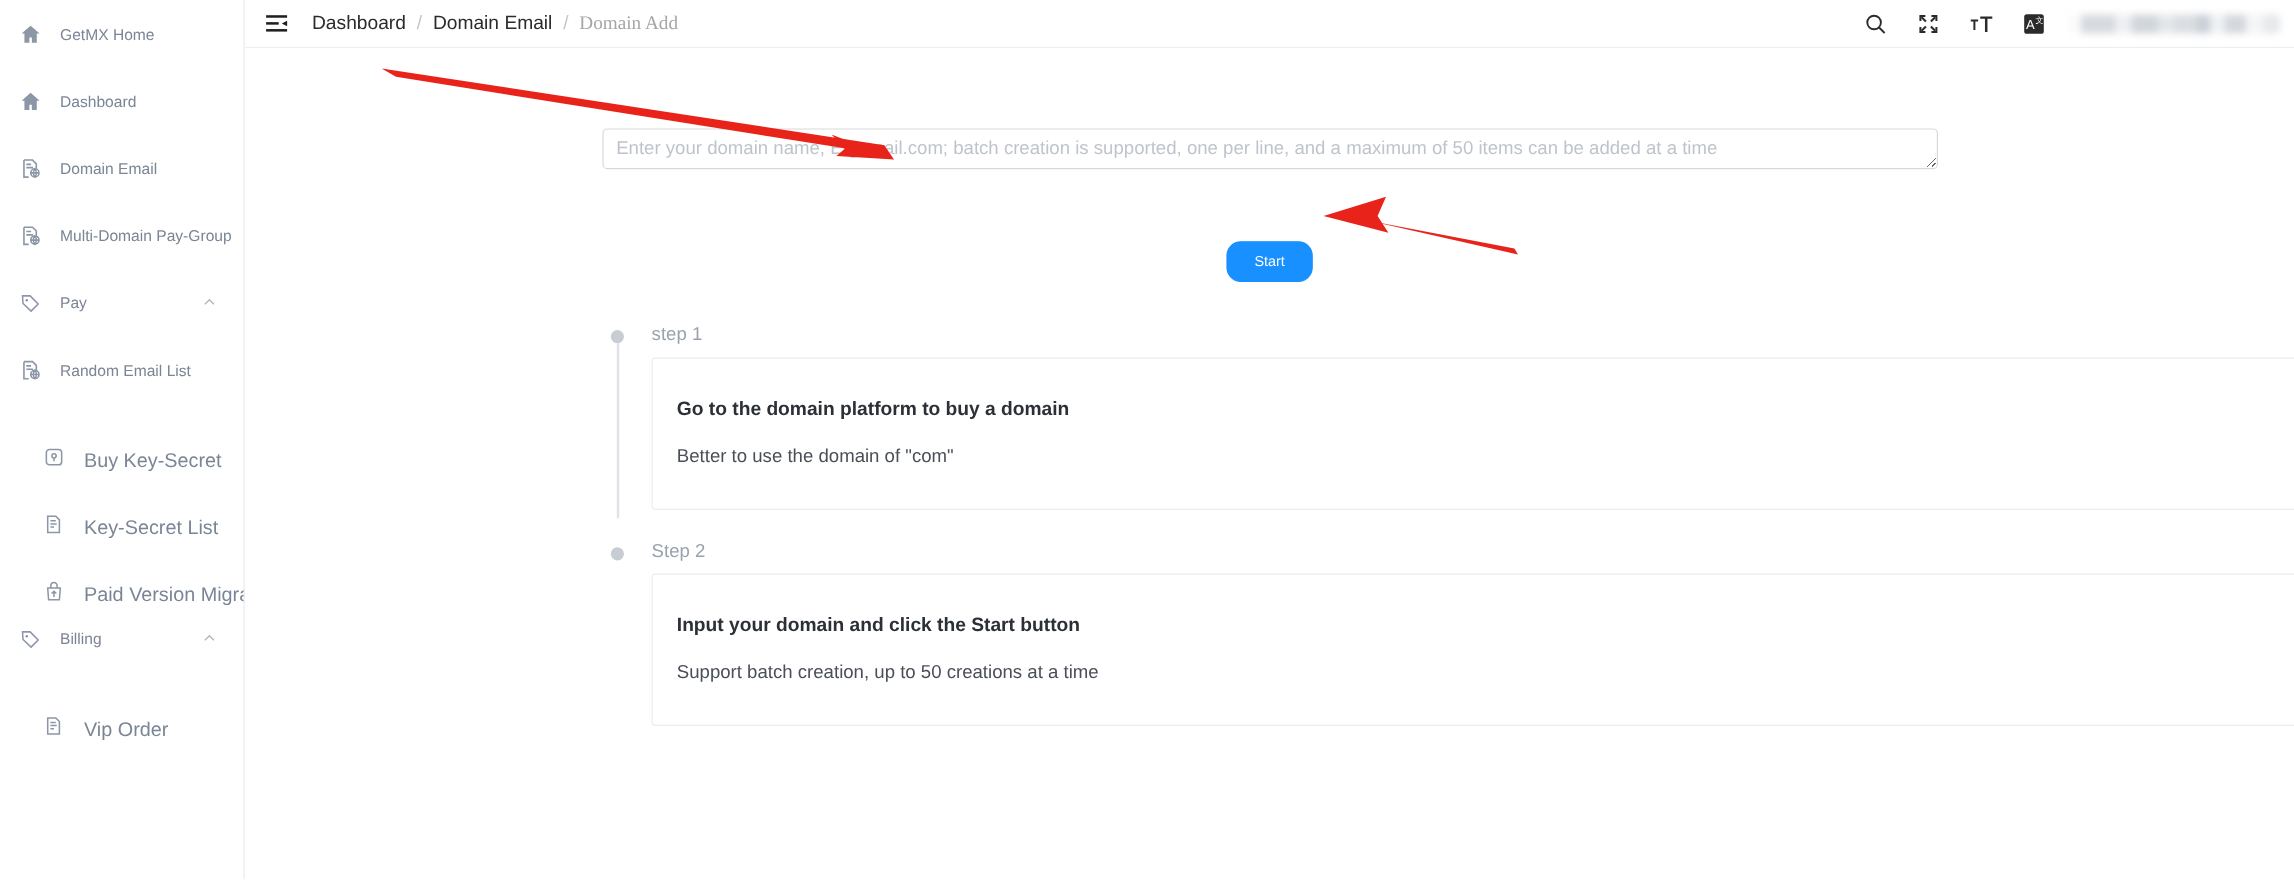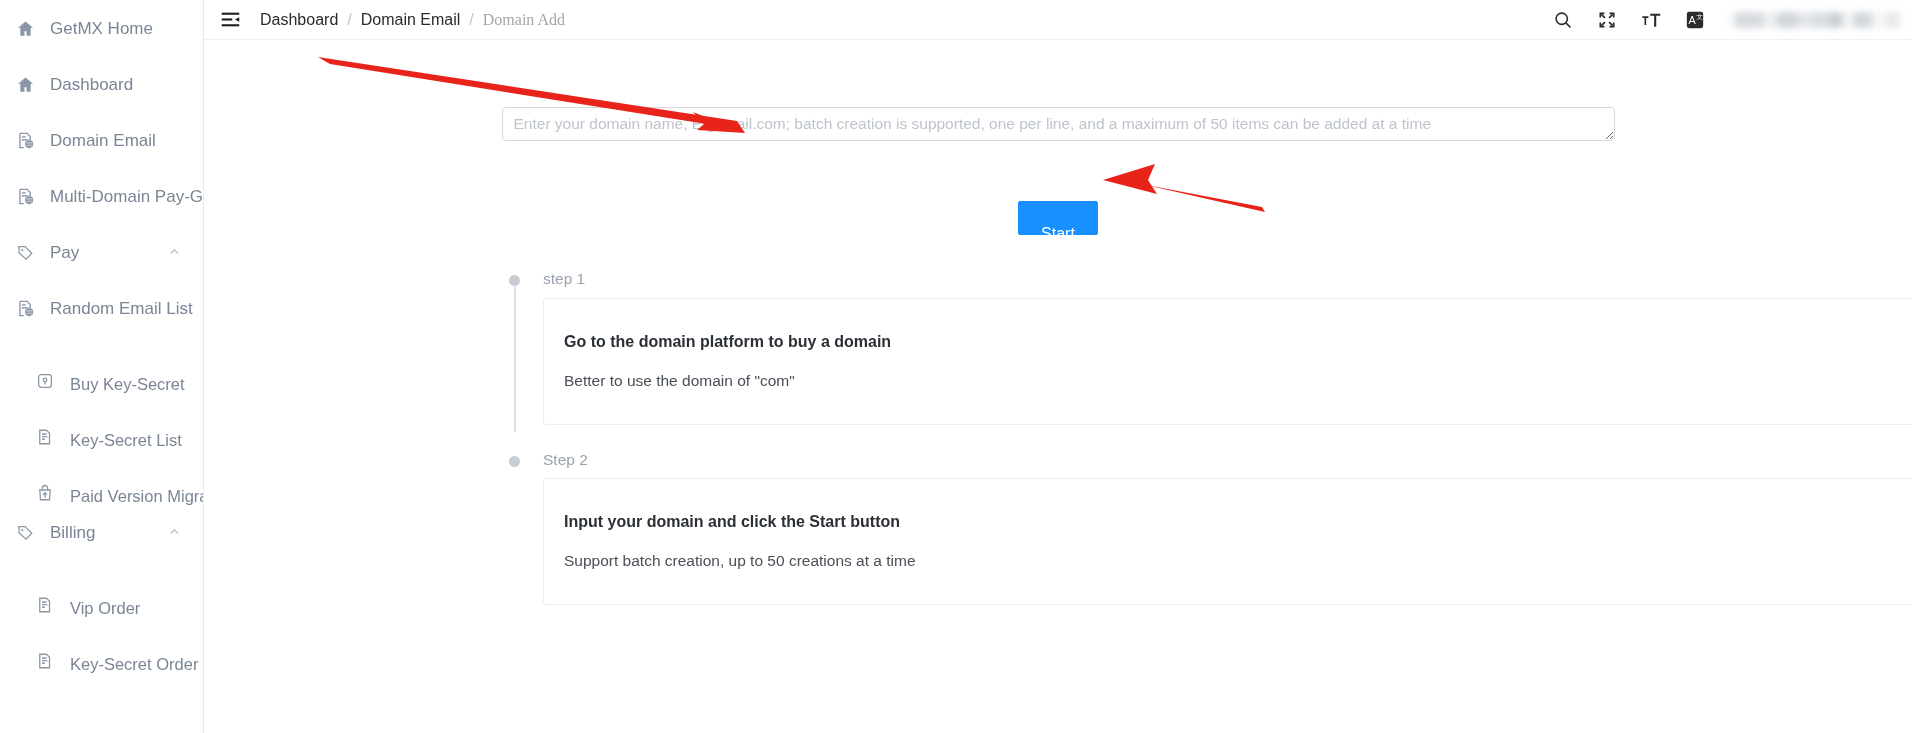--- a/index.html
+++ b/index.html
@@ -19,21 +19,21 @@
     border-right: 1px solid #e8e8e8;
     flex: 0 0 204px;
     position: relative;
     overflow: hidden;
   }
   .nav-item {
     display: flex; align-items: center;
     height: 56px;
     padding-left: 14px;
     color: #7a8596;
-    font-size: 17px;
+    font-size: 13px;
     white-space: nowrap;
     cursor: pointer;
     position: relative;
   }
   .nav-item.sub { padding-left: 34px; font-size: 16.5px; align-items: flex-end; }
   .nav-icon {
     width: 22px; height: 22px;
     flex: 0 0 22px;
     display: inline-flex; align-items: center; justify-content: center;
     color: #8c96a6;
@@ -110,24 +110,24 @@
     line-height: 20px;
     overflow: hidden;
   }
   #domain-textarea::placeholder { color: #bfc4cc; }
 
   #btn-row { position: absolute; left: 0; top: 161px; width: 100%; display: flex; justify-content: center; }
   #start-btn {
     background: #1890ff;
     border: 1px solid #1890ff;
     color: #ffffff;
-    font-size: 16px;
+    font-size: 12px;
     font-family: "Liberation Sans", sans-serif;
-    border-radius: 2px;
-    padding: 16px 22px;
+    border-radius: 12px;
+    padding: 0 22px;
     height: 34px;
     cursor: pointer;
     line-height: 32px;
   }
 
   
   #steps { position: absolute; left: 305px; top: 228px; width: 1540px; }
   .step { position: relative; padding-left: 34px; }
   .step-dot {
     position: absolute; left: 0; top: 7px;
@@ -284,29 +284,20 @@
     <div class="nav-item sub">
       <span class="nav-icon">
         <svg width="18" height="18" viewBox="0 0 24 24" fill="none" stroke="currentColor" stroke-width="1.7">
           <path d="M5 3h9l4 4v14H5z"></path>
             <path d="M8 8h6M8 11.5h7M8 15h4"></path>
         </svg>
       </span>
       <span class="nav-label">Vip Order</span>
     </div>
 
-    <div class="nav-item sub">
-      <span class="nav-icon">
-        <svg width="18" height="18" viewBox="0 0 24 24" fill="none" stroke="currentColor" stroke-width="1.7">
-          <path d="M5 3h9l4 4v14H5z"></path>
-            <path d="M8 8h6M8 11.5h7M8 15h4"></path>
-        </svg>
-      </span>
-      <span class="nav-label">Key-Secret Order</span>
-    </div>
 
 
     <div class="nav-item sub">
       
       
     </div>
 
   </nav>
 
   <div id="main">

